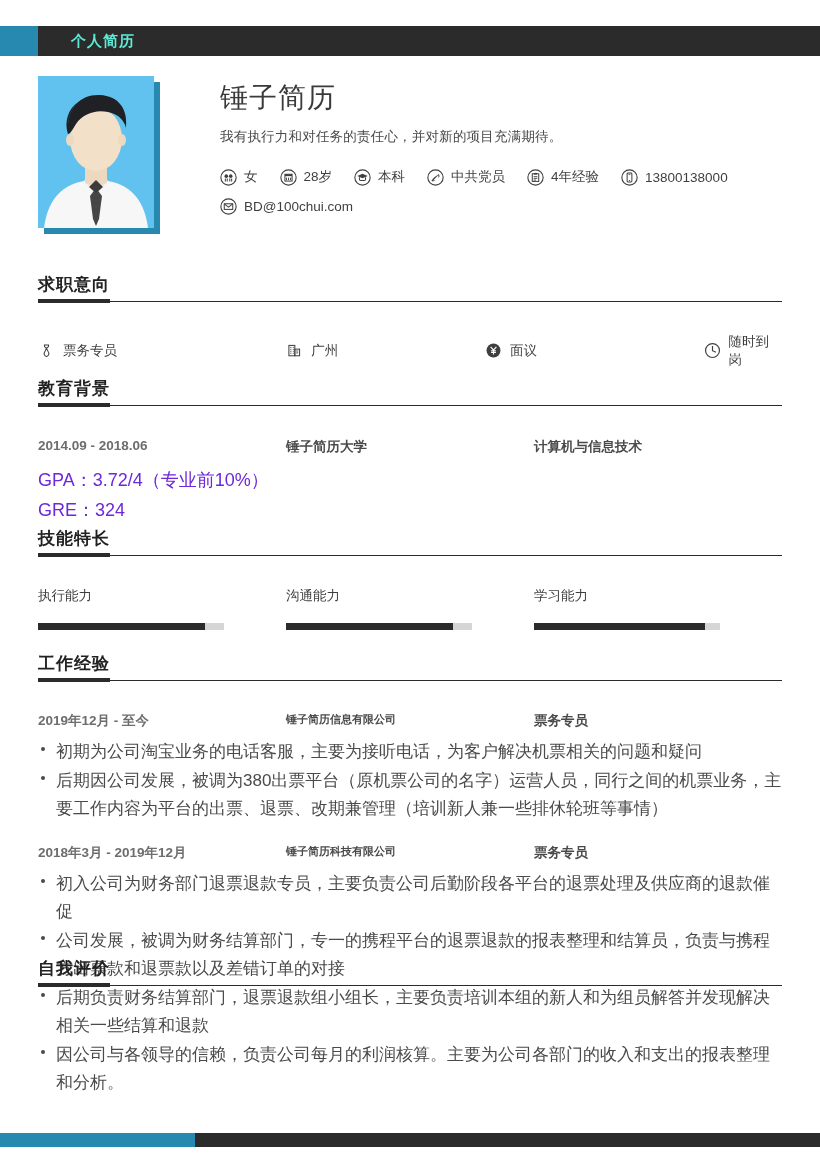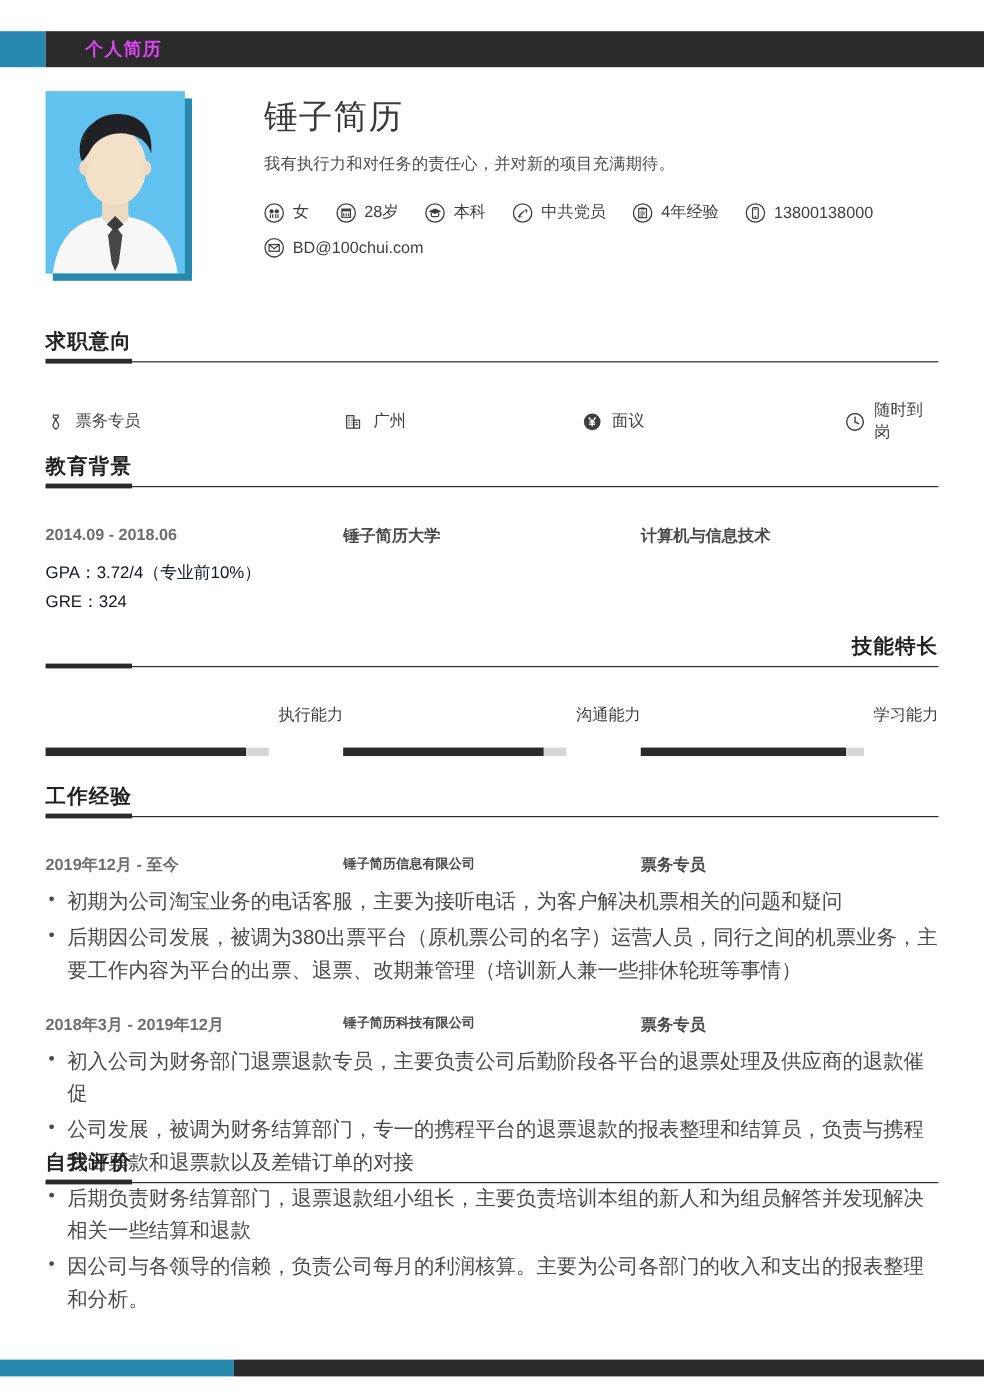--- a/index.html
+++ b/index.html
@@ -29,21 +29,21 @@
   }
   .topbar-accent { width: 38px; background: #2789b0; }
   .topbar-dark {
     flex: 1;
     background: #2b2b2b;
     display: flex;
     align-items: center;
     padding-left: 33px;
   }
   .topbar-title {
-    color: #d946ef;
+    color: #5eead4;
     font-size: 15px;
     font-weight: bold;
     letter-spacing: 1px;
   }
 
   
   .profile {
     position: absolute;
     left: 0; top: 76px;
     width: 820px;
@@ -166,22 +166,22 @@
     font-size: 13.5px;
     font-weight: bold;
     color: #4a4a4a;
   }
   .edu-major {
     font-size: 13.5px;
     font-weight: bold;
     color: #4a4a4a;
   }
   .edu-detail {
-    font-size: 14px;
-    color: #0f172a;
+    font-size: 18px;
+    color: #6d28d9;
     margin-top: 11px;
     line-height: 1.55;
   }
 
   
   .skills-row { display: flex; margin-top: 22px; }
   .skill { width: 272px; }
   .skill-name {
     font-size: 13.5px;
     color: #3f3f3f;
@@ -441,21 +441,21 @@
     </div>
     <div class="edu-row">
       <div class="edu-date">2014.09 - 2018.06</div>
       <div class="edu-school">锤子简历大学</div>
       <div class="edu-major">计算机与信息技术</div>
     </div>
     <div class="edu-detail">GPA：3.72/4（专业前10%）</div>
     <div class="edu-detail" style="margin-top:2px;">GRE：324</div>
   </div>
 
-  <div class="section" style="top:530px;text-align:right;">
+  <div class="section" style="top:530px;">
     <div class="sec-head">
       <div class="sec-title">技能特长</div>
       <div class="sec-rule"></div>
     </div>
     <div class="skills-row">
       <div class="skill">
         <div class="skill-name">执行能力</div>
         <div class="skill-track">
           <div class="skill-fill" style="width: 90%;"></div>
         </div>

